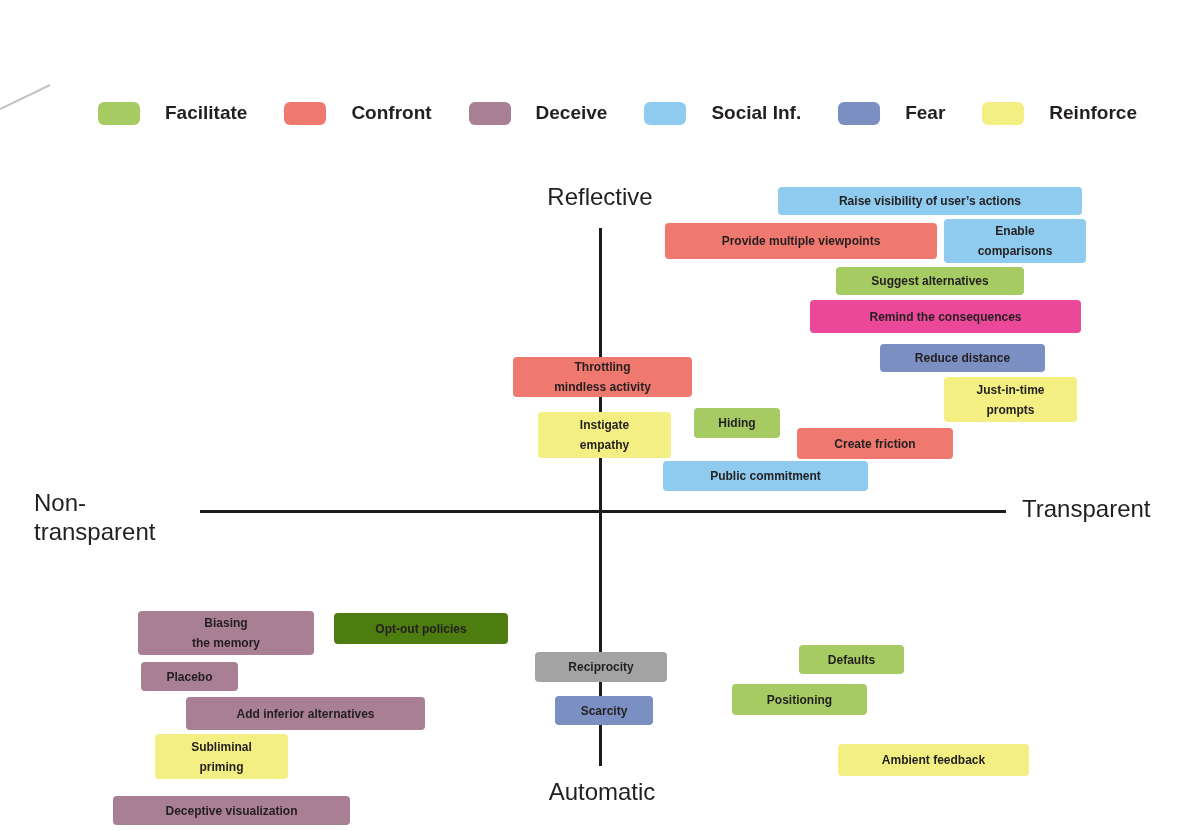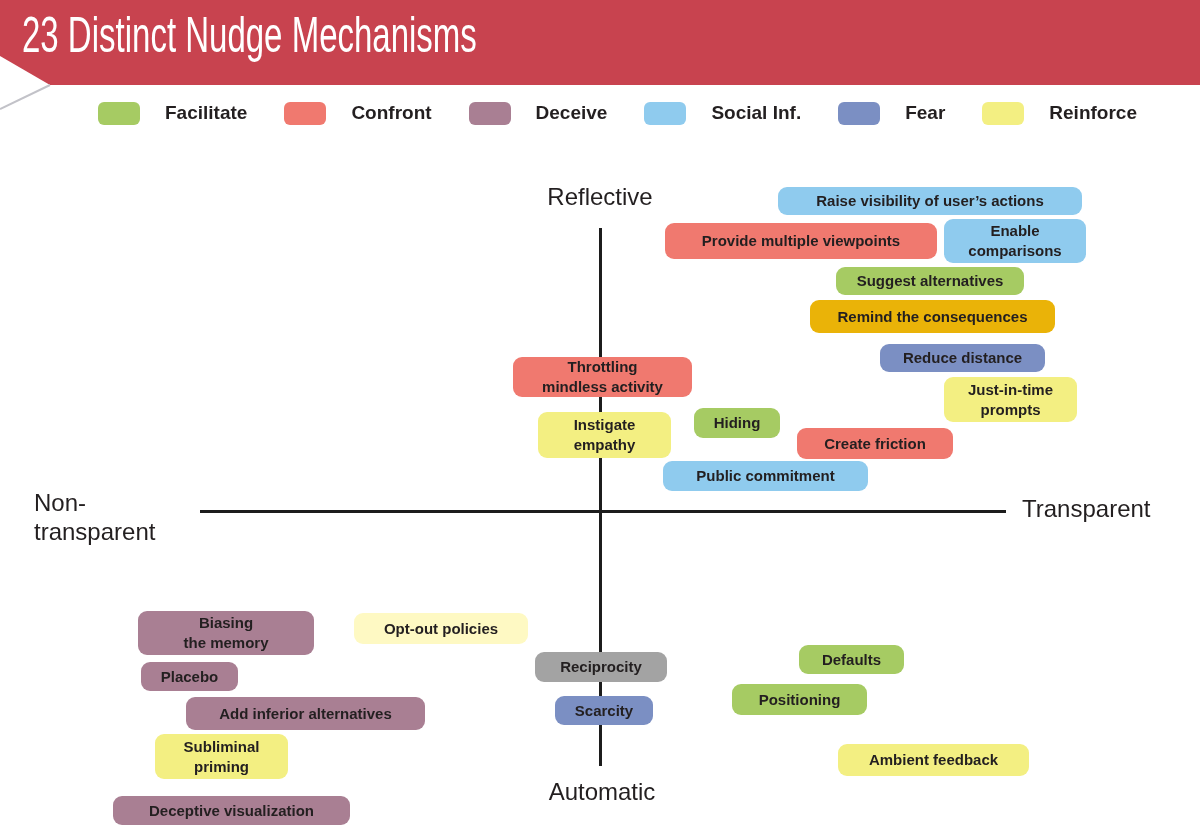--- a/index.html
+++ b/index.html
@@ -85,38 +85,35 @@
   .axis-label.left   { left: 34px;  top: 488px; }
   .axis-label.right  { left: 1022px; top: 494px; }
 
   
   .nudge-box {
     position: absolute;
     display: flex;
     align-items: center;
     justify-content: center;
     text-align: center;
-    border-radius: 9px;
-    font-size: 15px;
+    border-radius: 4px;
+    font-size: 12px;
     font-weight: bold;
     color: #231f20;
     line-height: 20px;
     white-space: pre-line;
     padding: 0 2px;
     box-sizing: border-box;
   }
 </style>
 </head>
 <body>
 
 <div class="stage">
 
-  <header class="banner" style="background: rgb(200, 67, 79);">
-    <h1>23 Distinct Nudge Mechanisms</h1>
-  </header>
   <svg class="fold" viewBox="0 0 70 62">
     <polygon points="0,3 50,32 0,56" fill="#ffffff"></polygon>
     <line x1="50" y1="32" x2="0" y2="56" stroke="#c2c2c8" stroke-width="2"></line>
   </svg>
 
   <div class="legend">
       <div class="legend-item">
         <span class="swatch" style="background: rgb(166, 203, 99);"></span>
         <span class="legend-label">Facilitate</span>
       </div>
@@ -150,34 +147,34 @@
   <div class="axis-label left">Non-
 transparent</div>
   <div class="axis-label right">Transparent</div>
 
   <div>
       <div class="nudge-box" style="left: 778px; top: 187px; width: 304px; height: 28px; background: rgb(143, 203, 238);">Raise visibility of user’s actions</div>
       <div class="nudge-box" style="left: 665px; top: 223px; width: 272px; height: 36px; background: rgb(240, 121, 111);">Provide multiple viewpoints</div>
       <div class="nudge-box" style="left: 944px; top: 219px; width: 142px; height: 44px; background: rgb(143, 203, 238);">Enable
 comparisons</div>
       <div class="nudge-box" style="left: 836px; top: 267px; width: 188px; height: 28px; background: rgb(166, 203, 99);">Suggest alternatives</div>
-      <div class="nudge-box" style="left: 810px; top: 300px; width: 245px; height: 33px; background: #eab308;">Remind the consequences</div>
+      <div class="nudge-box" style="left: 810px; top: 300px; width: 271px; height: 33px; background: #ec4899;">Remind the consequences</div>
       <div class="nudge-box" style="left: 880px; top: 344px; width: 165px; height: 28px; background: rgb(123, 143, 195);">Reduce distance</div>
       <div class="nudge-box" style="left: 944px; top: 377px; width: 133px; height: 45px; background: rgb(243, 239, 130);">Just-in-time
 prompts</div>
       <div class="nudge-box" style="left: 513px; top: 357px; width: 179px; height: 40px; background: rgb(240, 121, 111);">Throttling
 mindless activity</div>
       <div class="nudge-box" style="left: 694px; top: 408px; width: 86px; height: 30px; background: rgb(166, 203, 99);">Hiding</div>
       <div class="nudge-box" style="left: 538px; top: 412px; width: 133px; height: 46px; background: rgb(243, 239, 130);">Instigate
 empathy</div>
       <div class="nudge-box" style="left: 797px; top: 428px; width: 156px; height: 31px; background: rgb(240, 121, 111);">Create friction</div>
       <div class="nudge-box" style="left: 663px; top: 461px; width: 205px; height: 30px; background: rgb(143, 203, 238);">Public commitment</div>
       <div class="nudge-box" style="left: 138px; top: 611px; width: 176px; height: 44px; background: rgb(169, 127, 147);">Biasing
 the memory</div>
-      <div class="nudge-box" style="left: 354px; top: 613px; width: 174px; height: 31px; background: #fef9c3; text-align: right;">Opt-out policies</div>
+      <div class="nudge-box" style="left: 334px; top: 613px; width: 174px; height: 31px; background: #4d7c0f; text-align: right;">Opt-out policies</div>
       <div class="nudge-box" style="left: 141px; top: 662px; width: 97px; height: 29px; background: rgb(169, 127, 147);">Placebo</div>
       <div class="nudge-box" style="left: 186px; top: 697px; width: 239px; height: 33px; background: rgb(169, 127, 147);">Add inferior alternatives</div>
       <div class="nudge-box" style="left: 155px; top: 734px; width: 133px; height: 45px; background: rgb(243, 239, 130);">Subliminal
 priming</div>
       <div class="nudge-box" style="left: 113px; top: 784px; width: 237px; height: 29px; background: rgb(169, 127, 147); margin-top: 12px;">Deceptive visualization</div>
       <div class="nudge-box" style="left: 535px; top: 652px; width: 132px; height: 30px; background: #a3a3a3;">Reciprocity</div>
       <div class="nudge-box" style="left: 555px; top: 696px; width: 98px; height: 29px; background: rgb(123, 143, 195);">Scarcity</div>
       <div class="nudge-box" style="left: 799px; top: 645px; width: 105px; height: 29px; background: rgb(166, 203, 99);">Defaults</div>
       <div class="nudge-box" style="left: 732px; top: 684px; width: 135px; height: 31px; background: rgb(166, 203, 99);">Positioning</div>
       <div class="nudge-box" style="left: 838px; top: 744px; width: 191px; height: 32px; background: rgb(243, 239, 130);">Ambient feedback</div>

